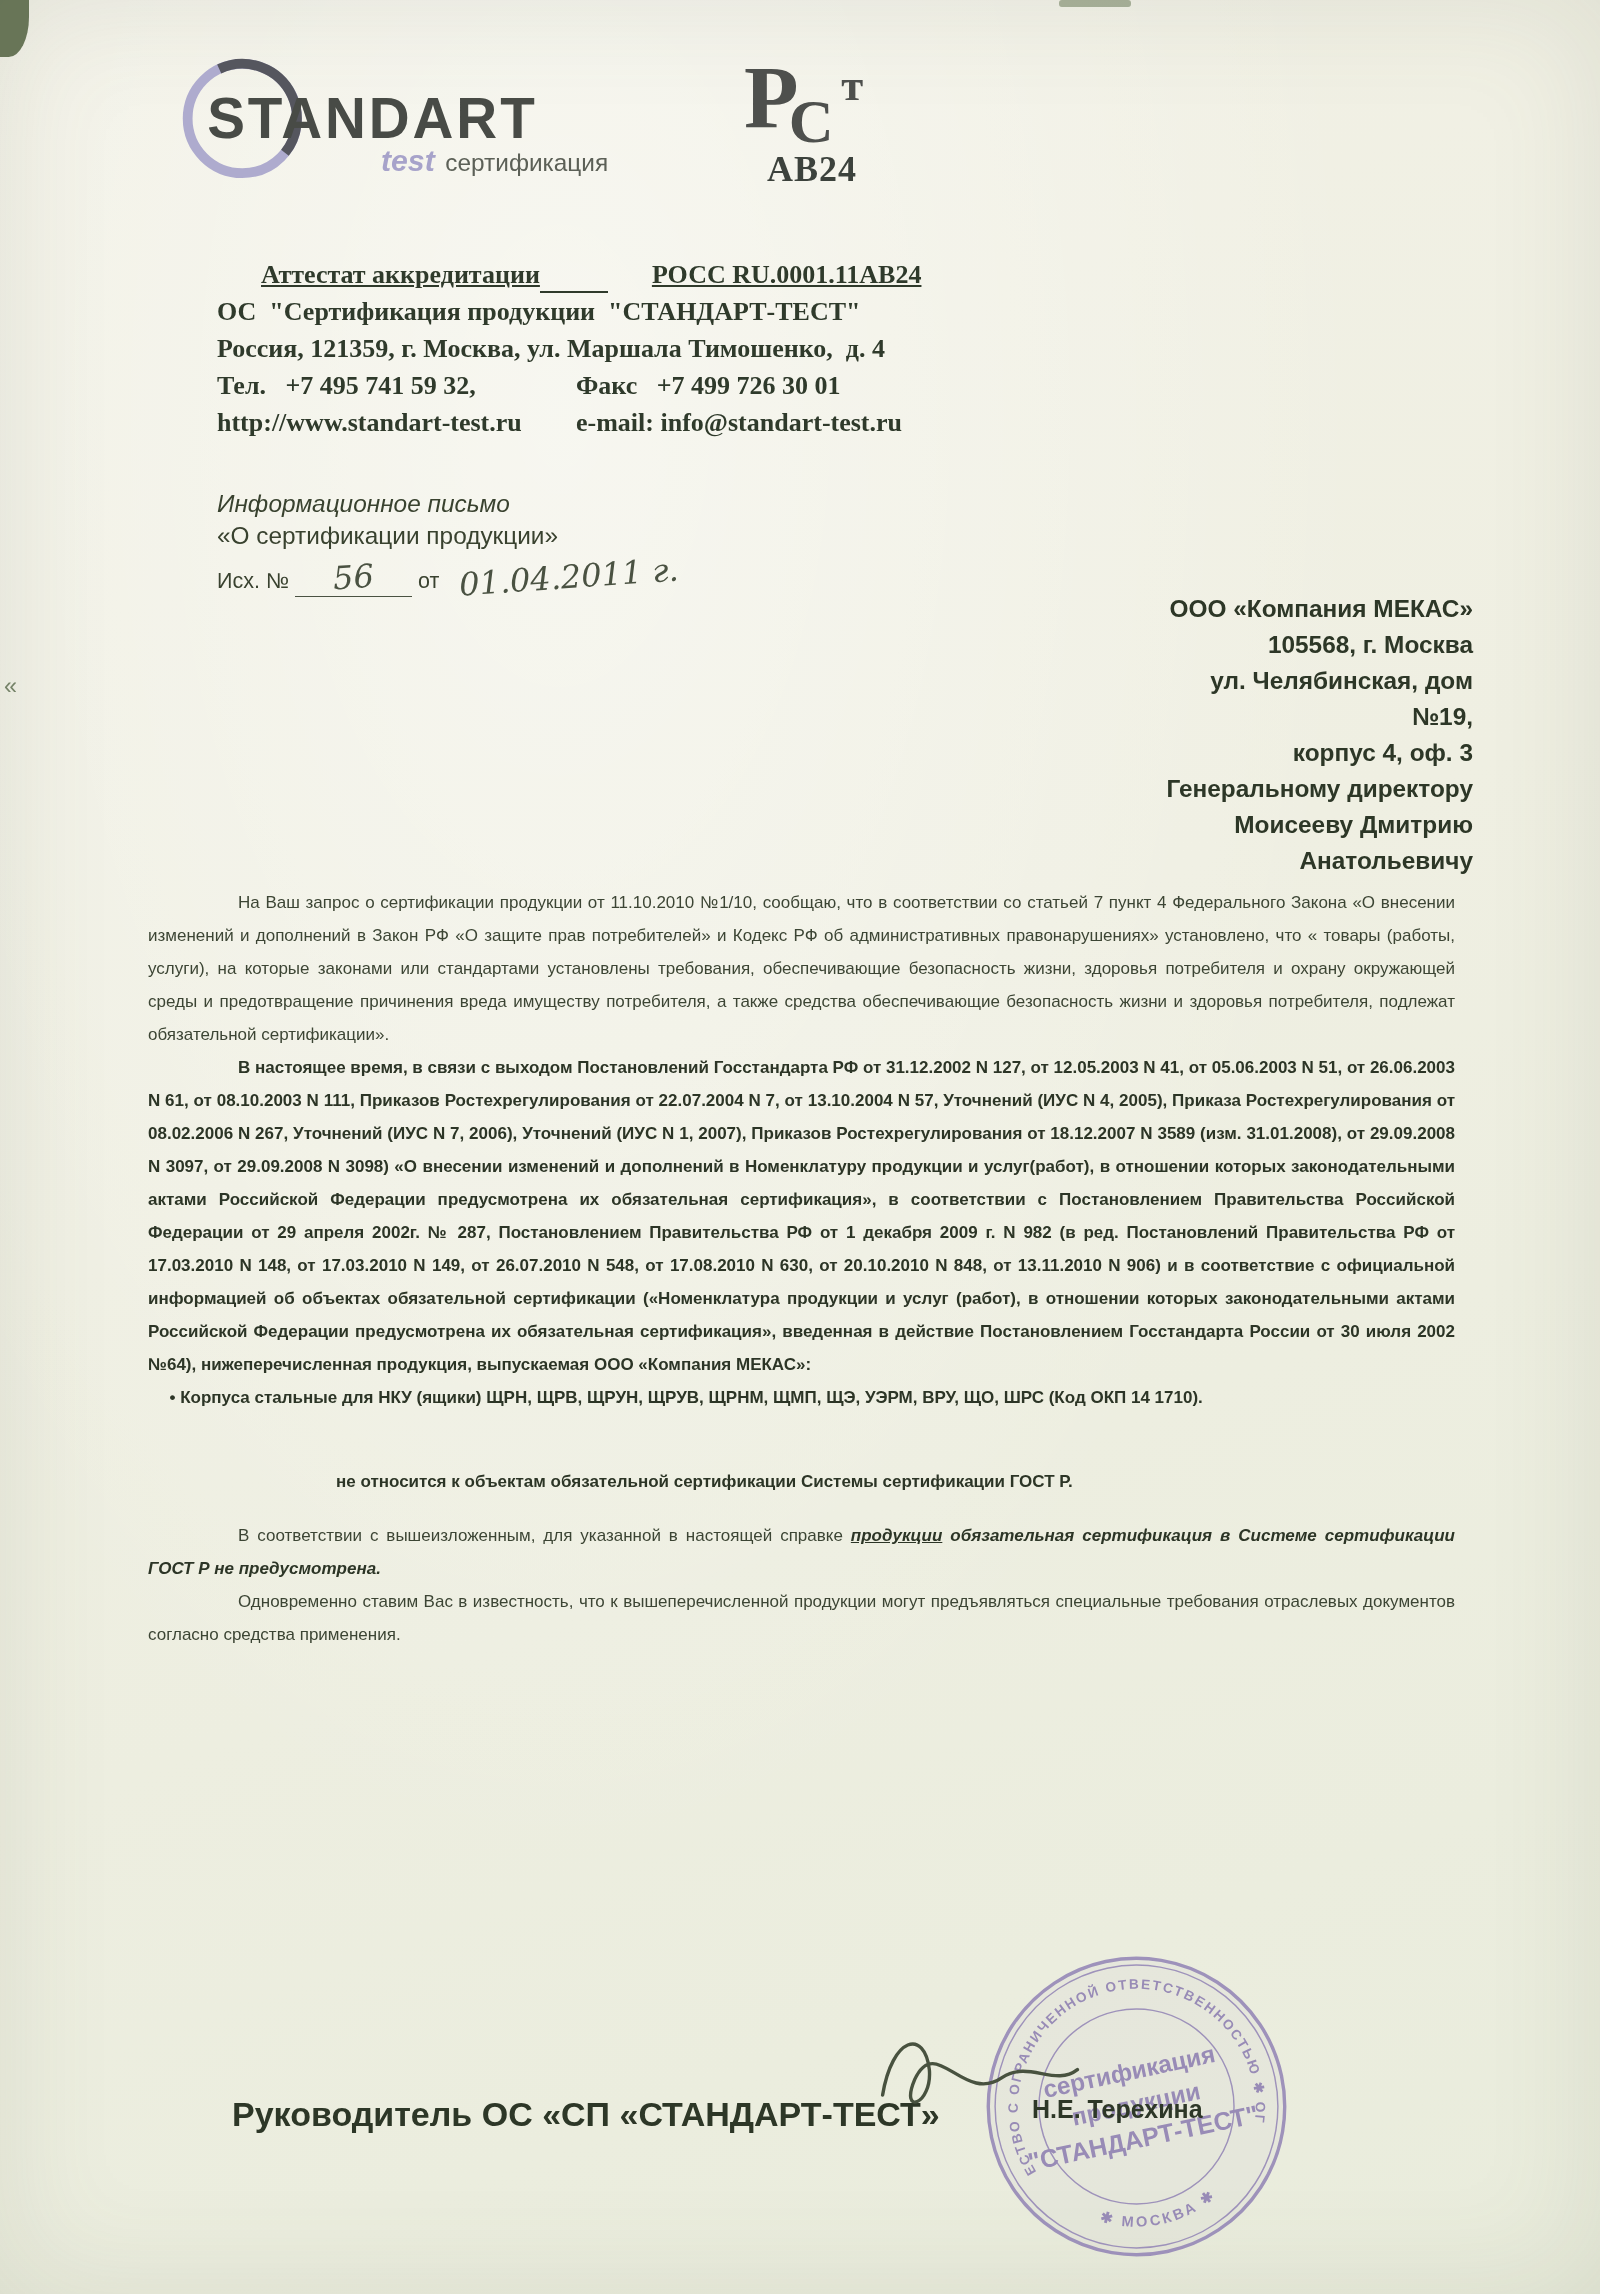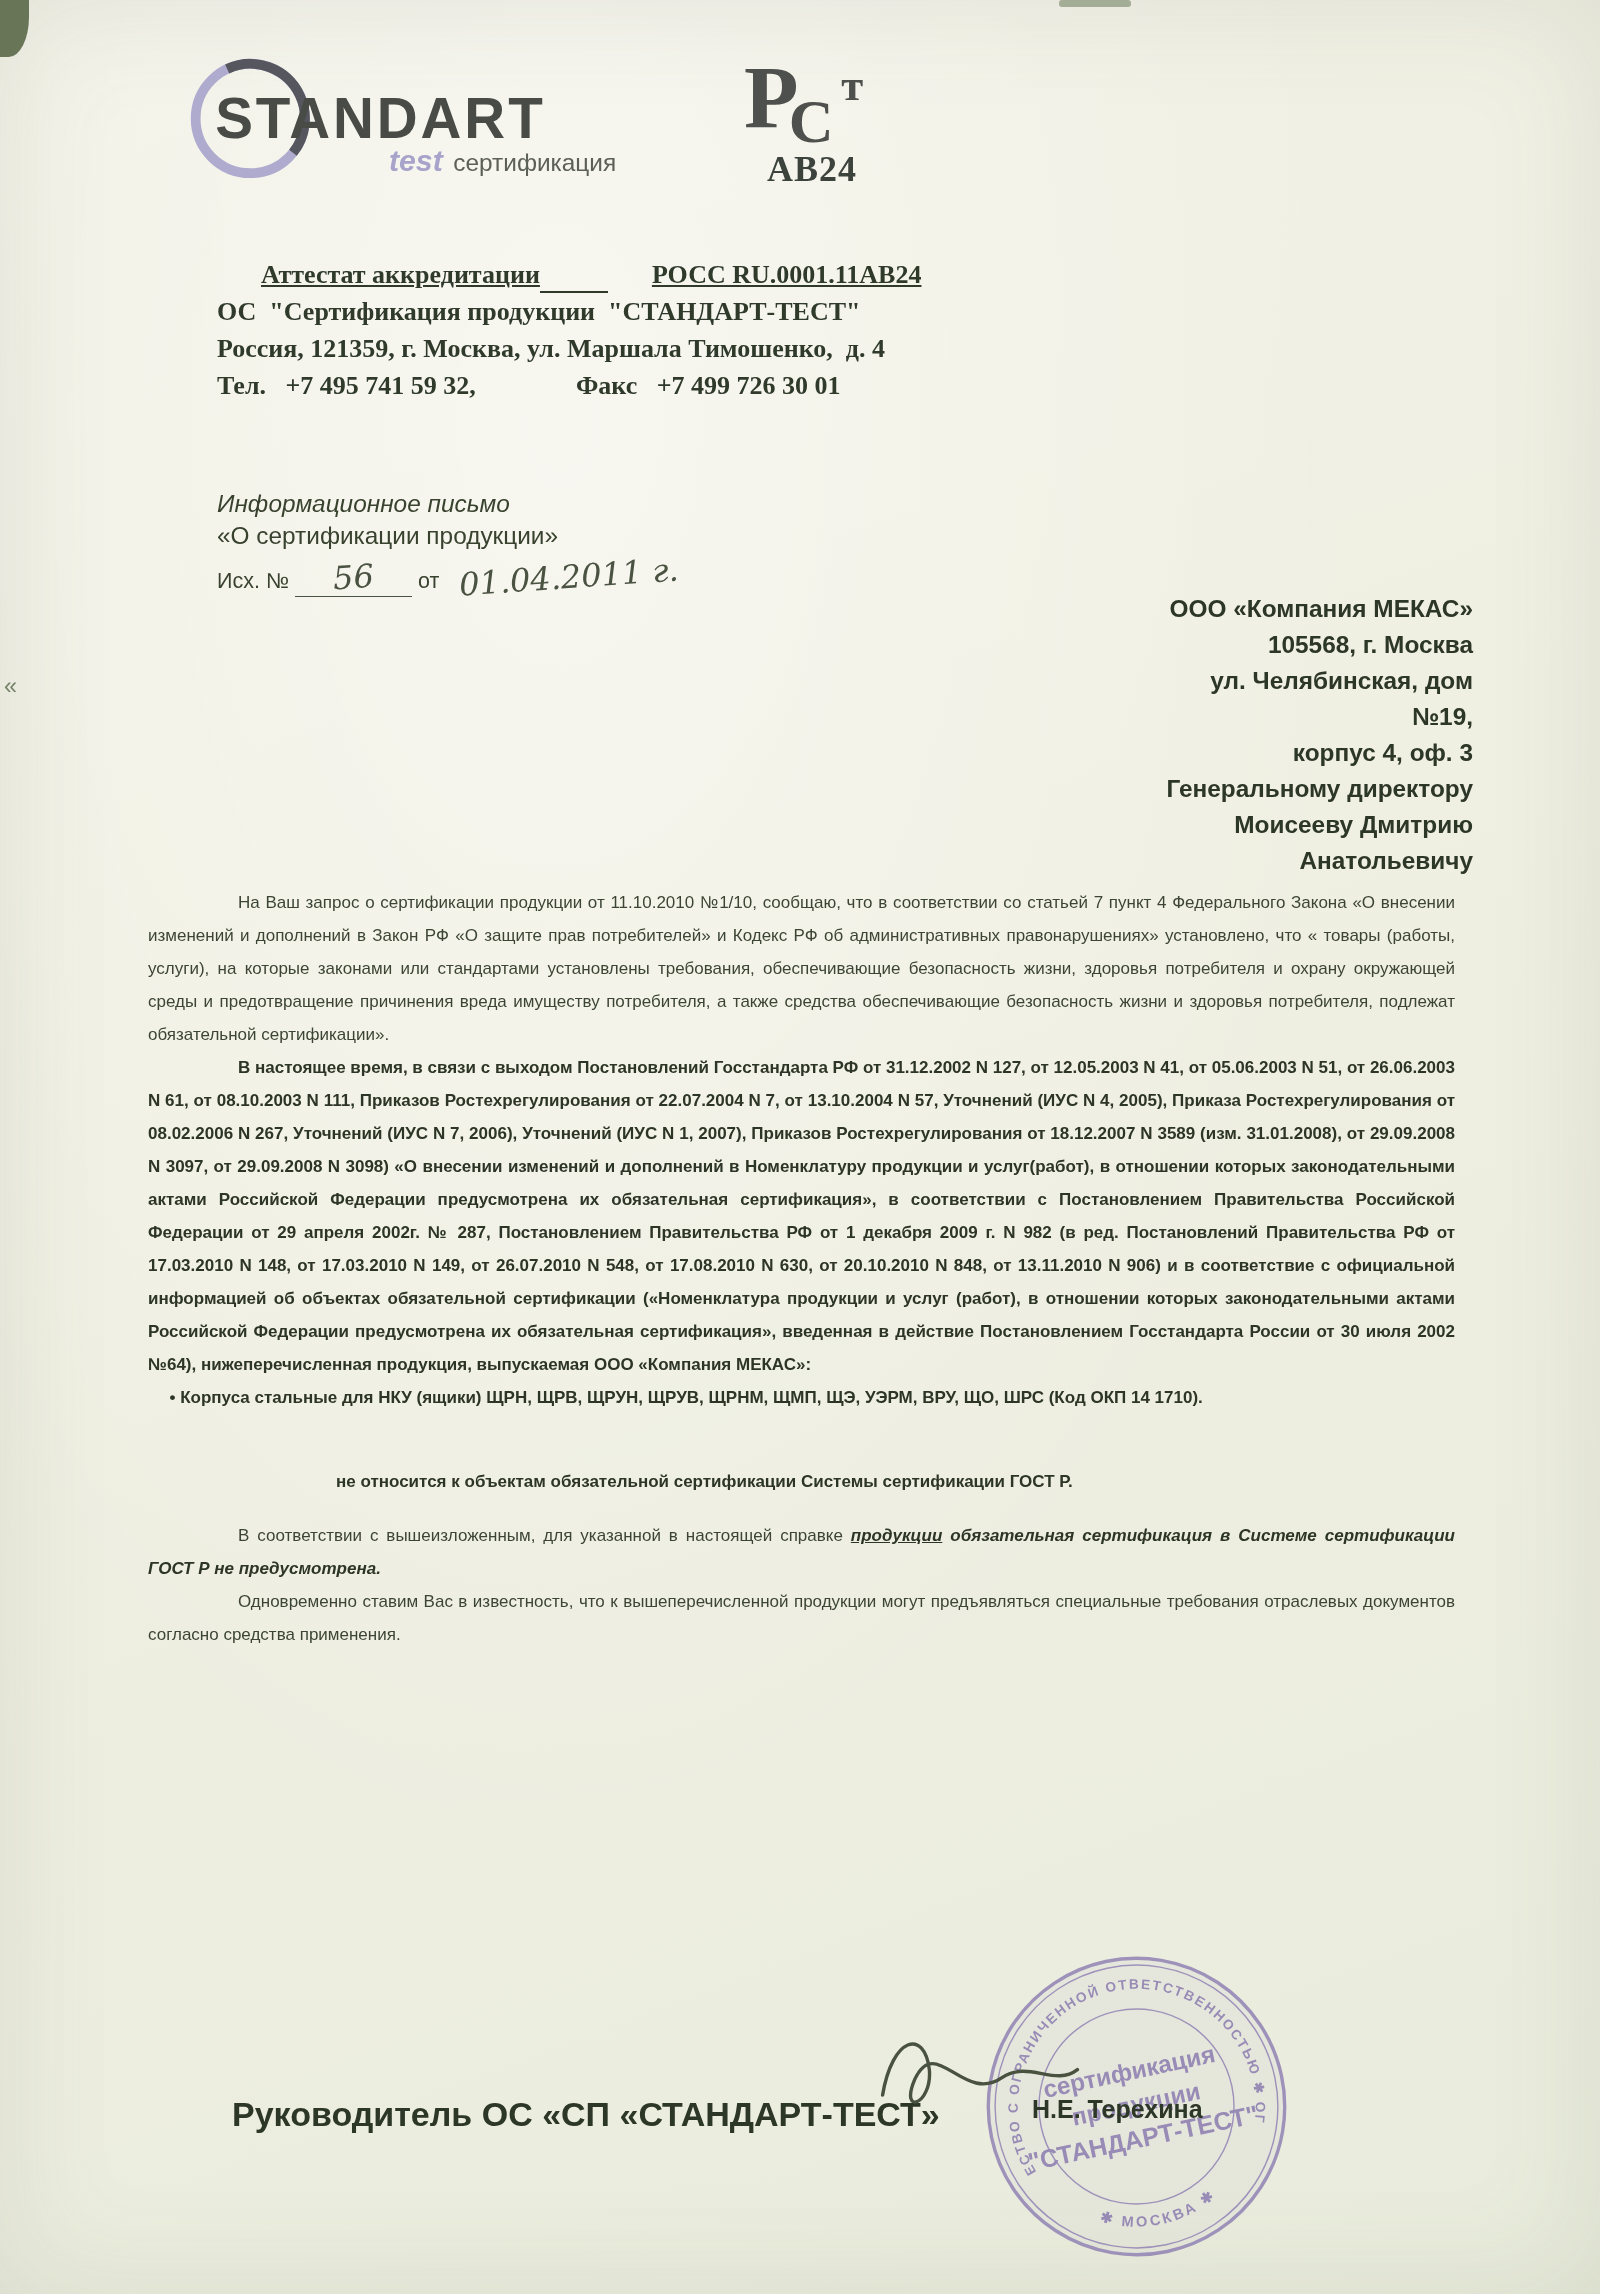--- a/index.html
+++ b/index.html
@@ -15,21 +15,21 @@
 
   
   .corner-blob { position:absolute; left:0; top:0; width:29px; height:57px;
     background:#51603f; border-radius:0 0 70% 0; opacity:.85; }
   .top-mark { position:absolute; left:1059px; top:0; width:72px; height:6.8px;
     background:#6a7a58; opacity:.55; border-radius:2.9px; }
   .left-artifact { position:absolute; left:3.9px; top:673px; font-size:23.4px;
     color:#5a6a4c; opacity:.8; }
 
   
-  .logo-standart { position:absolute; left:182px; top:54px; width:488px; height:132px; }
+  .logo-standart { position:absolute; left:174px; top:54px; width:488px; height:132px; }
   .logo-rst { position:absolute; left:724px; top:49px; width:176px; height:102px; }
   .rst-code { position:absolute; left:724px; top:148px; width:176px; text-align:center;
     font-family:"Liberation Serif", serif; font-weight:bold; font-size:36px; color:#3c423c;
     letter-spacing:1px; }
 
   
   .contact { position:absolute; left:217px; top:256px; width:741px;
     font-family:"Liberation Serif", serif; font-weight:bold; font-size:26px;
     color:#2f3a2b; line-height:37px; }
   .contact-line { white-space:pre; }
@@ -101,20 +101,21 @@
       <text x="120" y="52" font-family="Liberation Serif, serif" font-weight="bold" font-size="46" fill="#4e504d">т</text>
     </svg>
   </div>
   <div class="rst-code">АВ24</div>
 
   <div class="contact">
     <div class="contact-line"><span class="u-underline">Аттестат аккредитации</span><span class="u-gap"></span><span class="u-underline">РОСС RU.0001.11АВ24</span></div>
     <div class="contact-line">ОС  "Сертификация продукции  "СТАНДАРТ-ТЕСТ"</div>
     <div class="contact-line">Россия, 121359, г. Москва, ул. Маршала Тимошенко,  д. 4</div>
     <div class="contact-line"><span class="col-left">Тел.   +7 495 741 59 32,</span><span>Факс   +7 499 726 30 01</span></div>
+    <div class="contact-line"><span class="col-left">http://www.standart-test.ru</span><span>e-mail: info@standart-test.ru</span></div>
   </div>
 
   <div class="letter-meta">
     <div class="meta-type">Информационное письмо</div>
     <div class="meta-subject">«О сертификации продукции»</div>
     <div class="meta-ref">
       <span>Исх. №</span>
       <span class="fill-line"><span class="handwritten">56</span></span>
       <span>от</span>
       <span class="handwritten handwritten-date">01.04.2011 г.</span>

